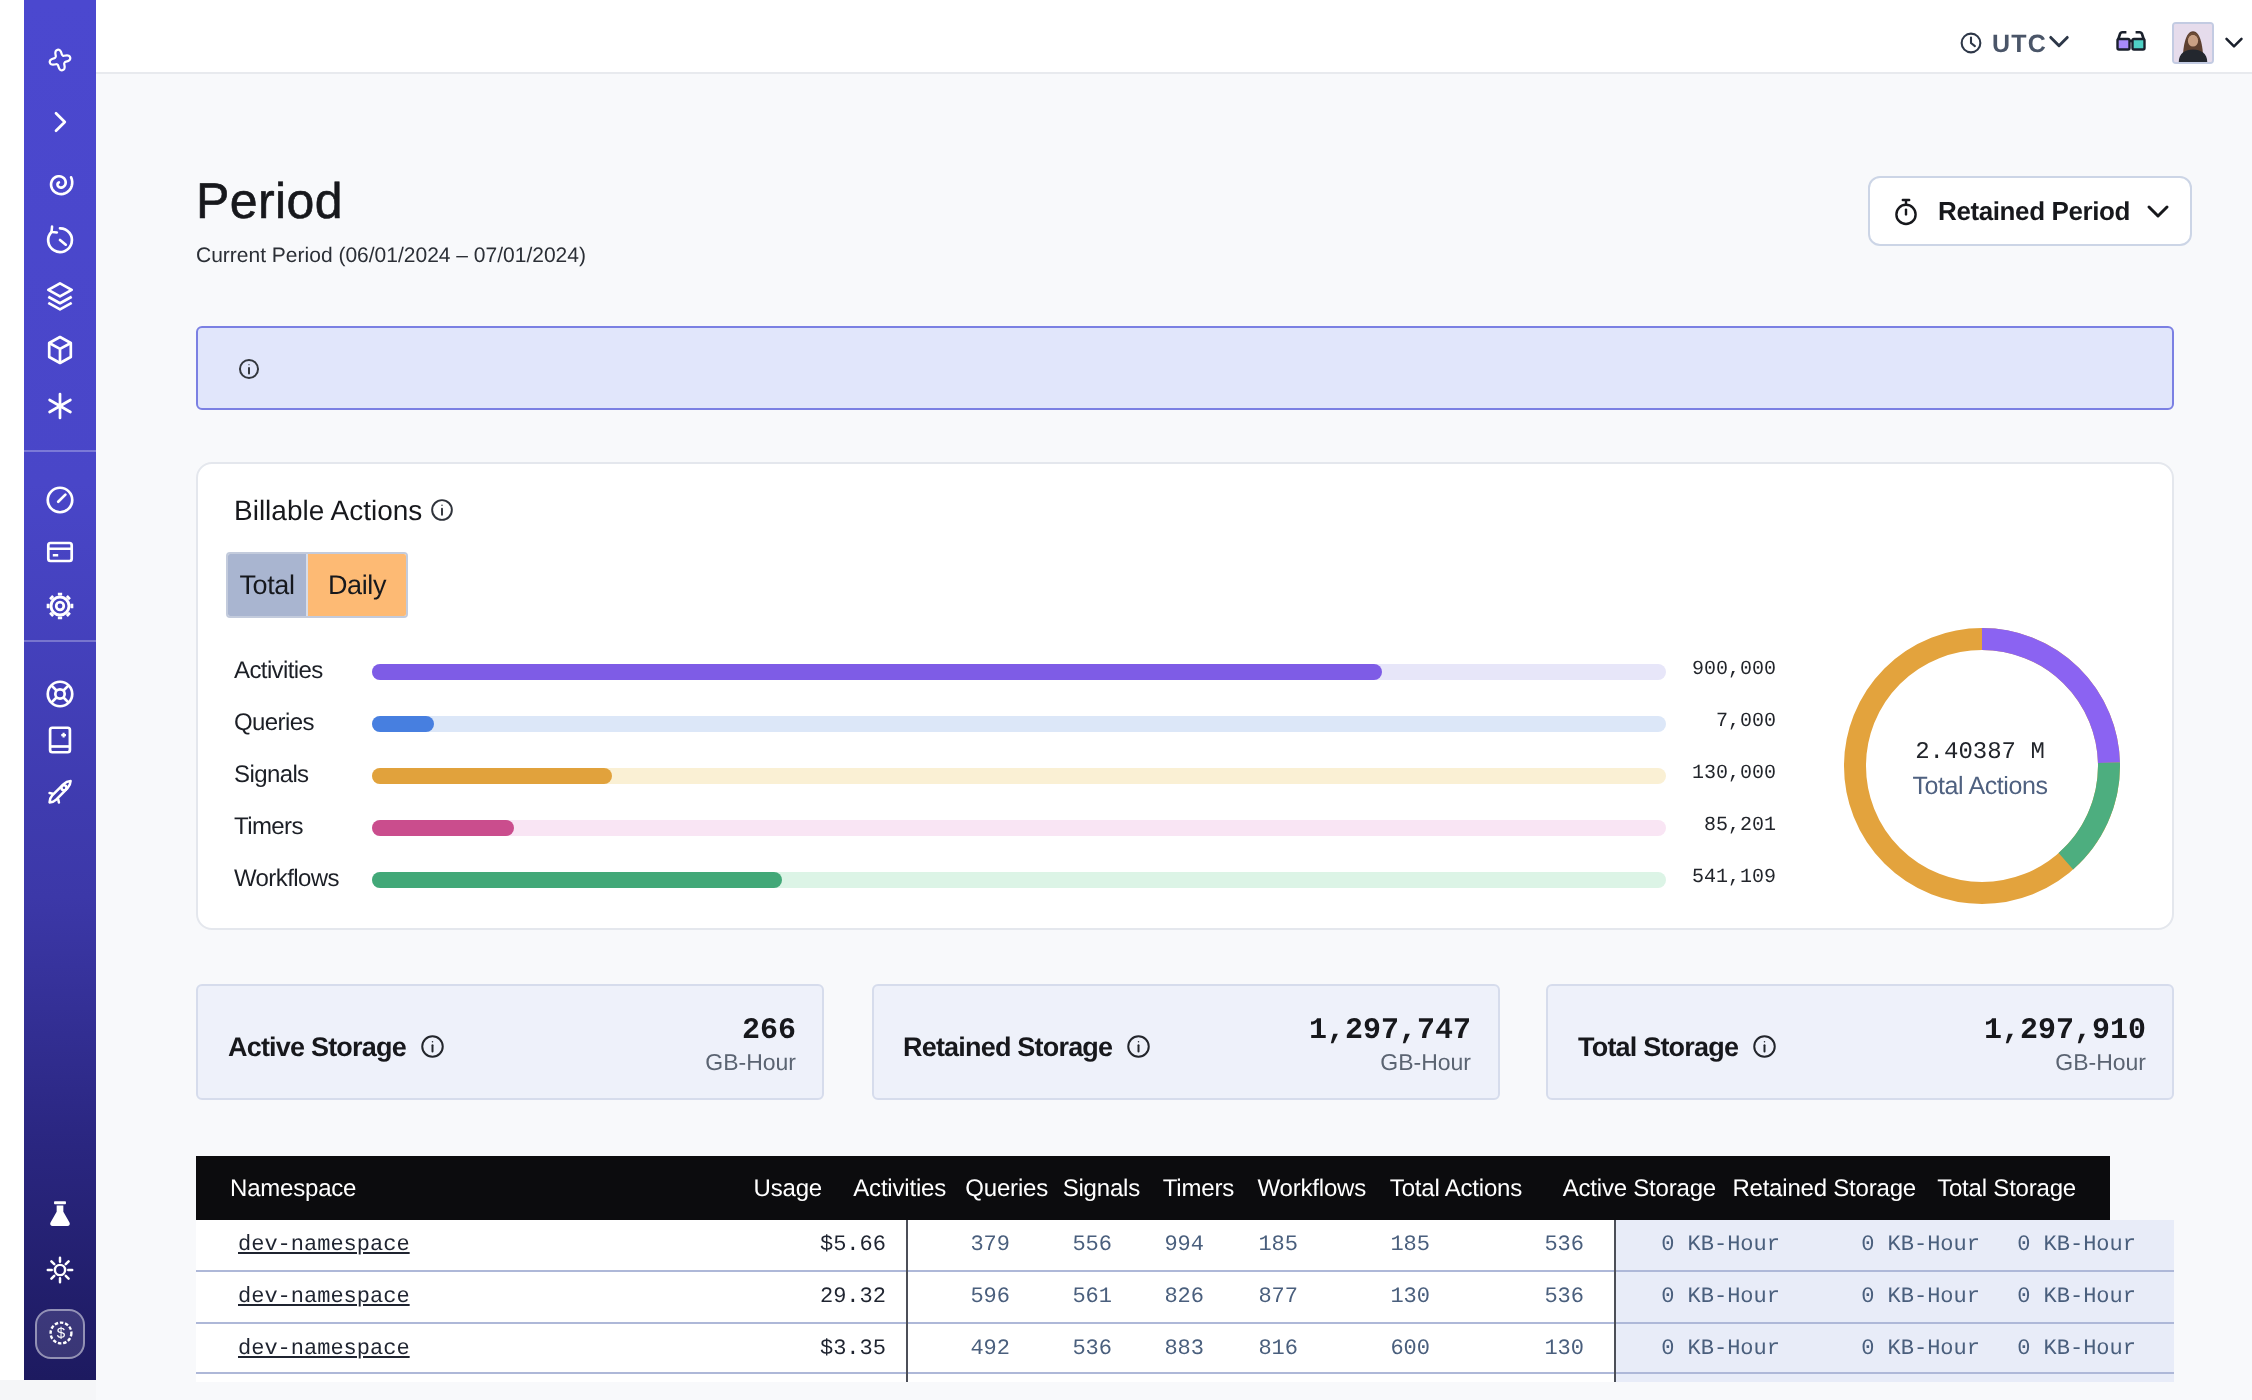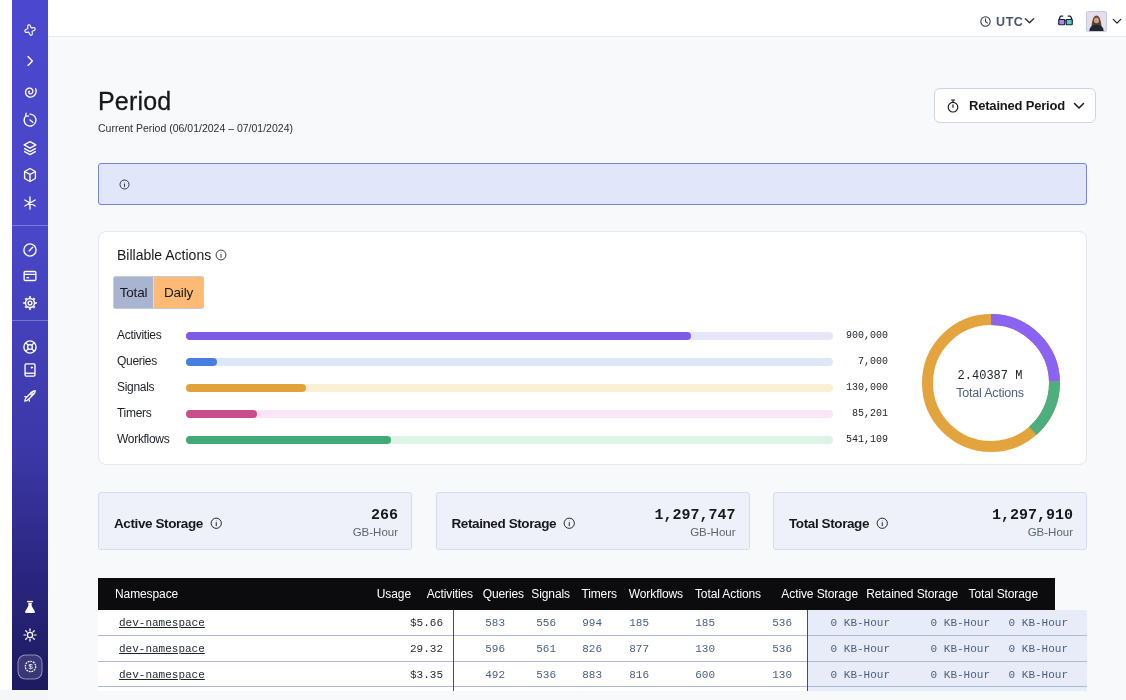--- a/index.html
+++ b/index.html
@@ -280,21 +280,21 @@
     <span class="th" style="right:97px">Retained Storage</span>
     <span class="th" style="right:17px">Total Storage</span>
   </div>
   <div id="tbody-edge"></div>
   <div class="vline" style="left:355px;top:32px;height:81px"></div>
   <div class="vline" style="left:709px;top:32px;height:81px"></div>
   <div class="trow" style="top:32px;height:26px">
     <div class="tstore" style="height:25px"></div>
     <span class="td" style="left:21px;text-decoration:underline">dev-namespace</span>
     <span class="td" style="right:644px">$5.66</span>
-    <span class="td tnum" style="right:582px">583</span>
+    <span class="td tnum" style="right:582px">379</span>
     <span class="td tnum" style="right:531px">556</span>
     <span class="td tnum" style="right:485px">994</span>
     <span class="td tnum" style="right:438px">185</span>
     <span class="td tnum" style="right:372px">185</span>
     <span class="td tnum" style="right:295px">536</span>
     <span class="td tnum" style="right:197px">0 KB-Hour</span>
     <span class="td tnum" style="right:97px">0 KB-Hour</span>
     <span class="td tnum" style="right:19px">0 KB-Hour</span>
   </div>
   <div class="trow" style="top:58px;height:26px">

